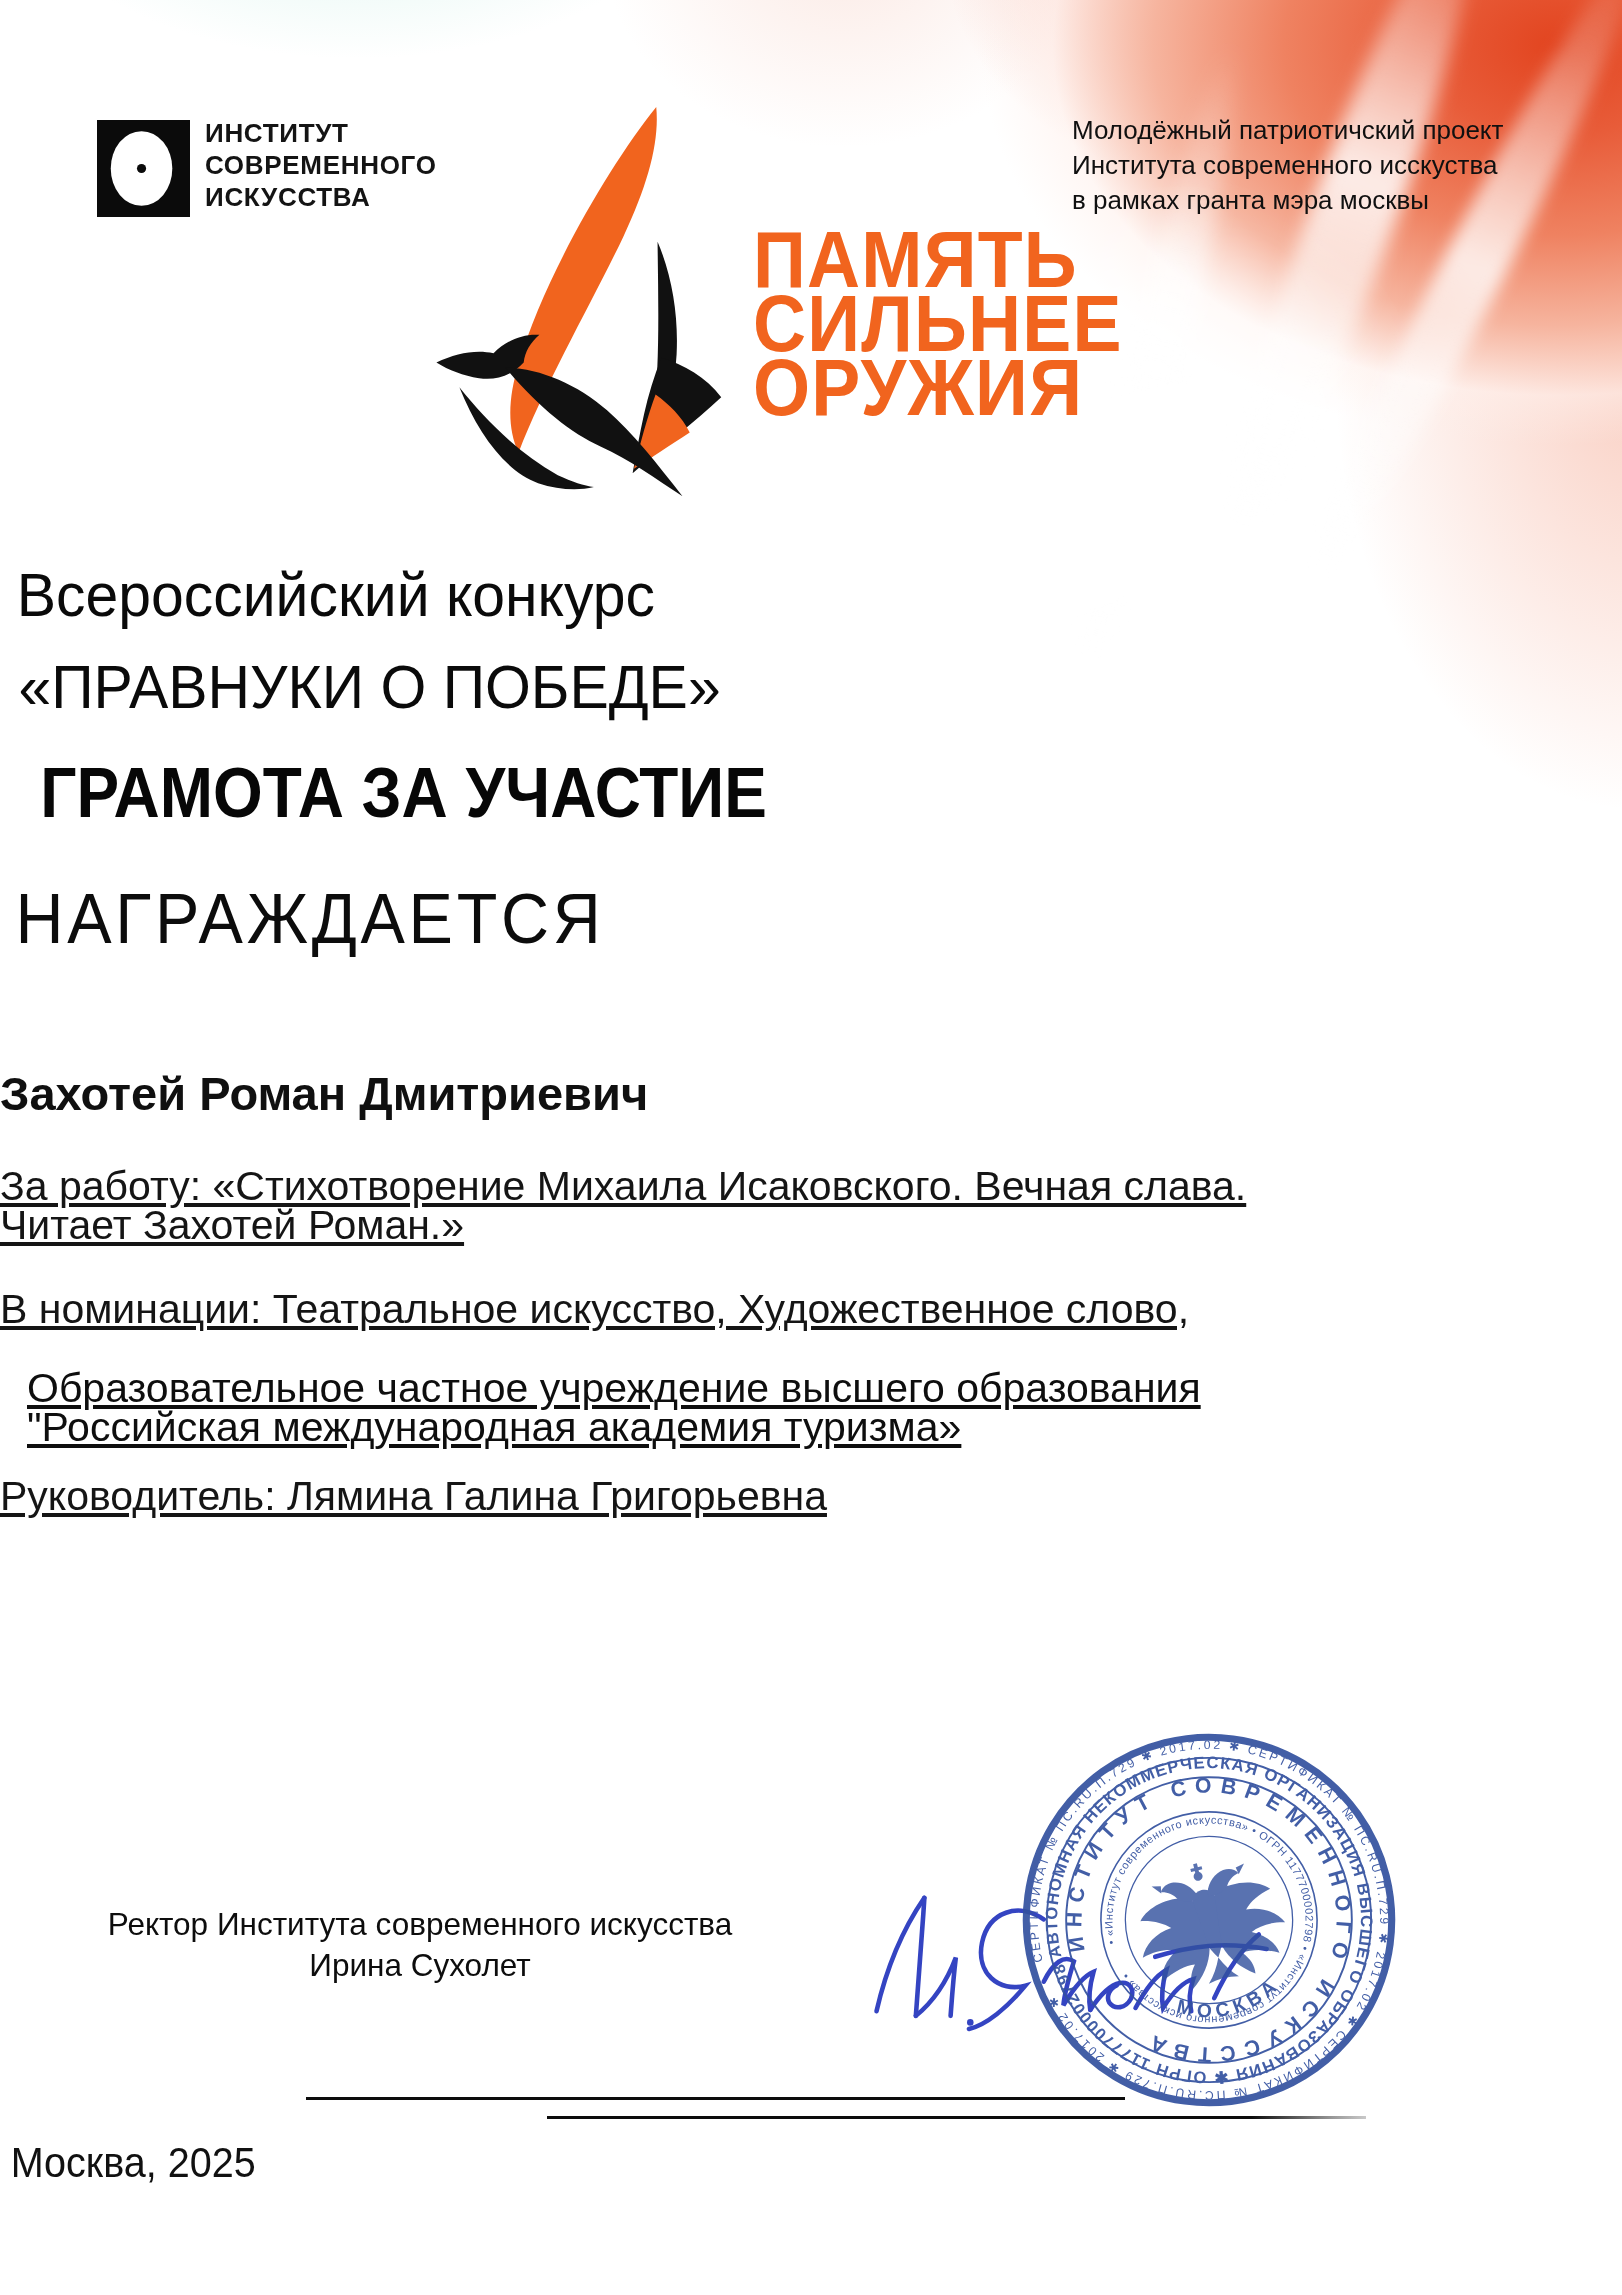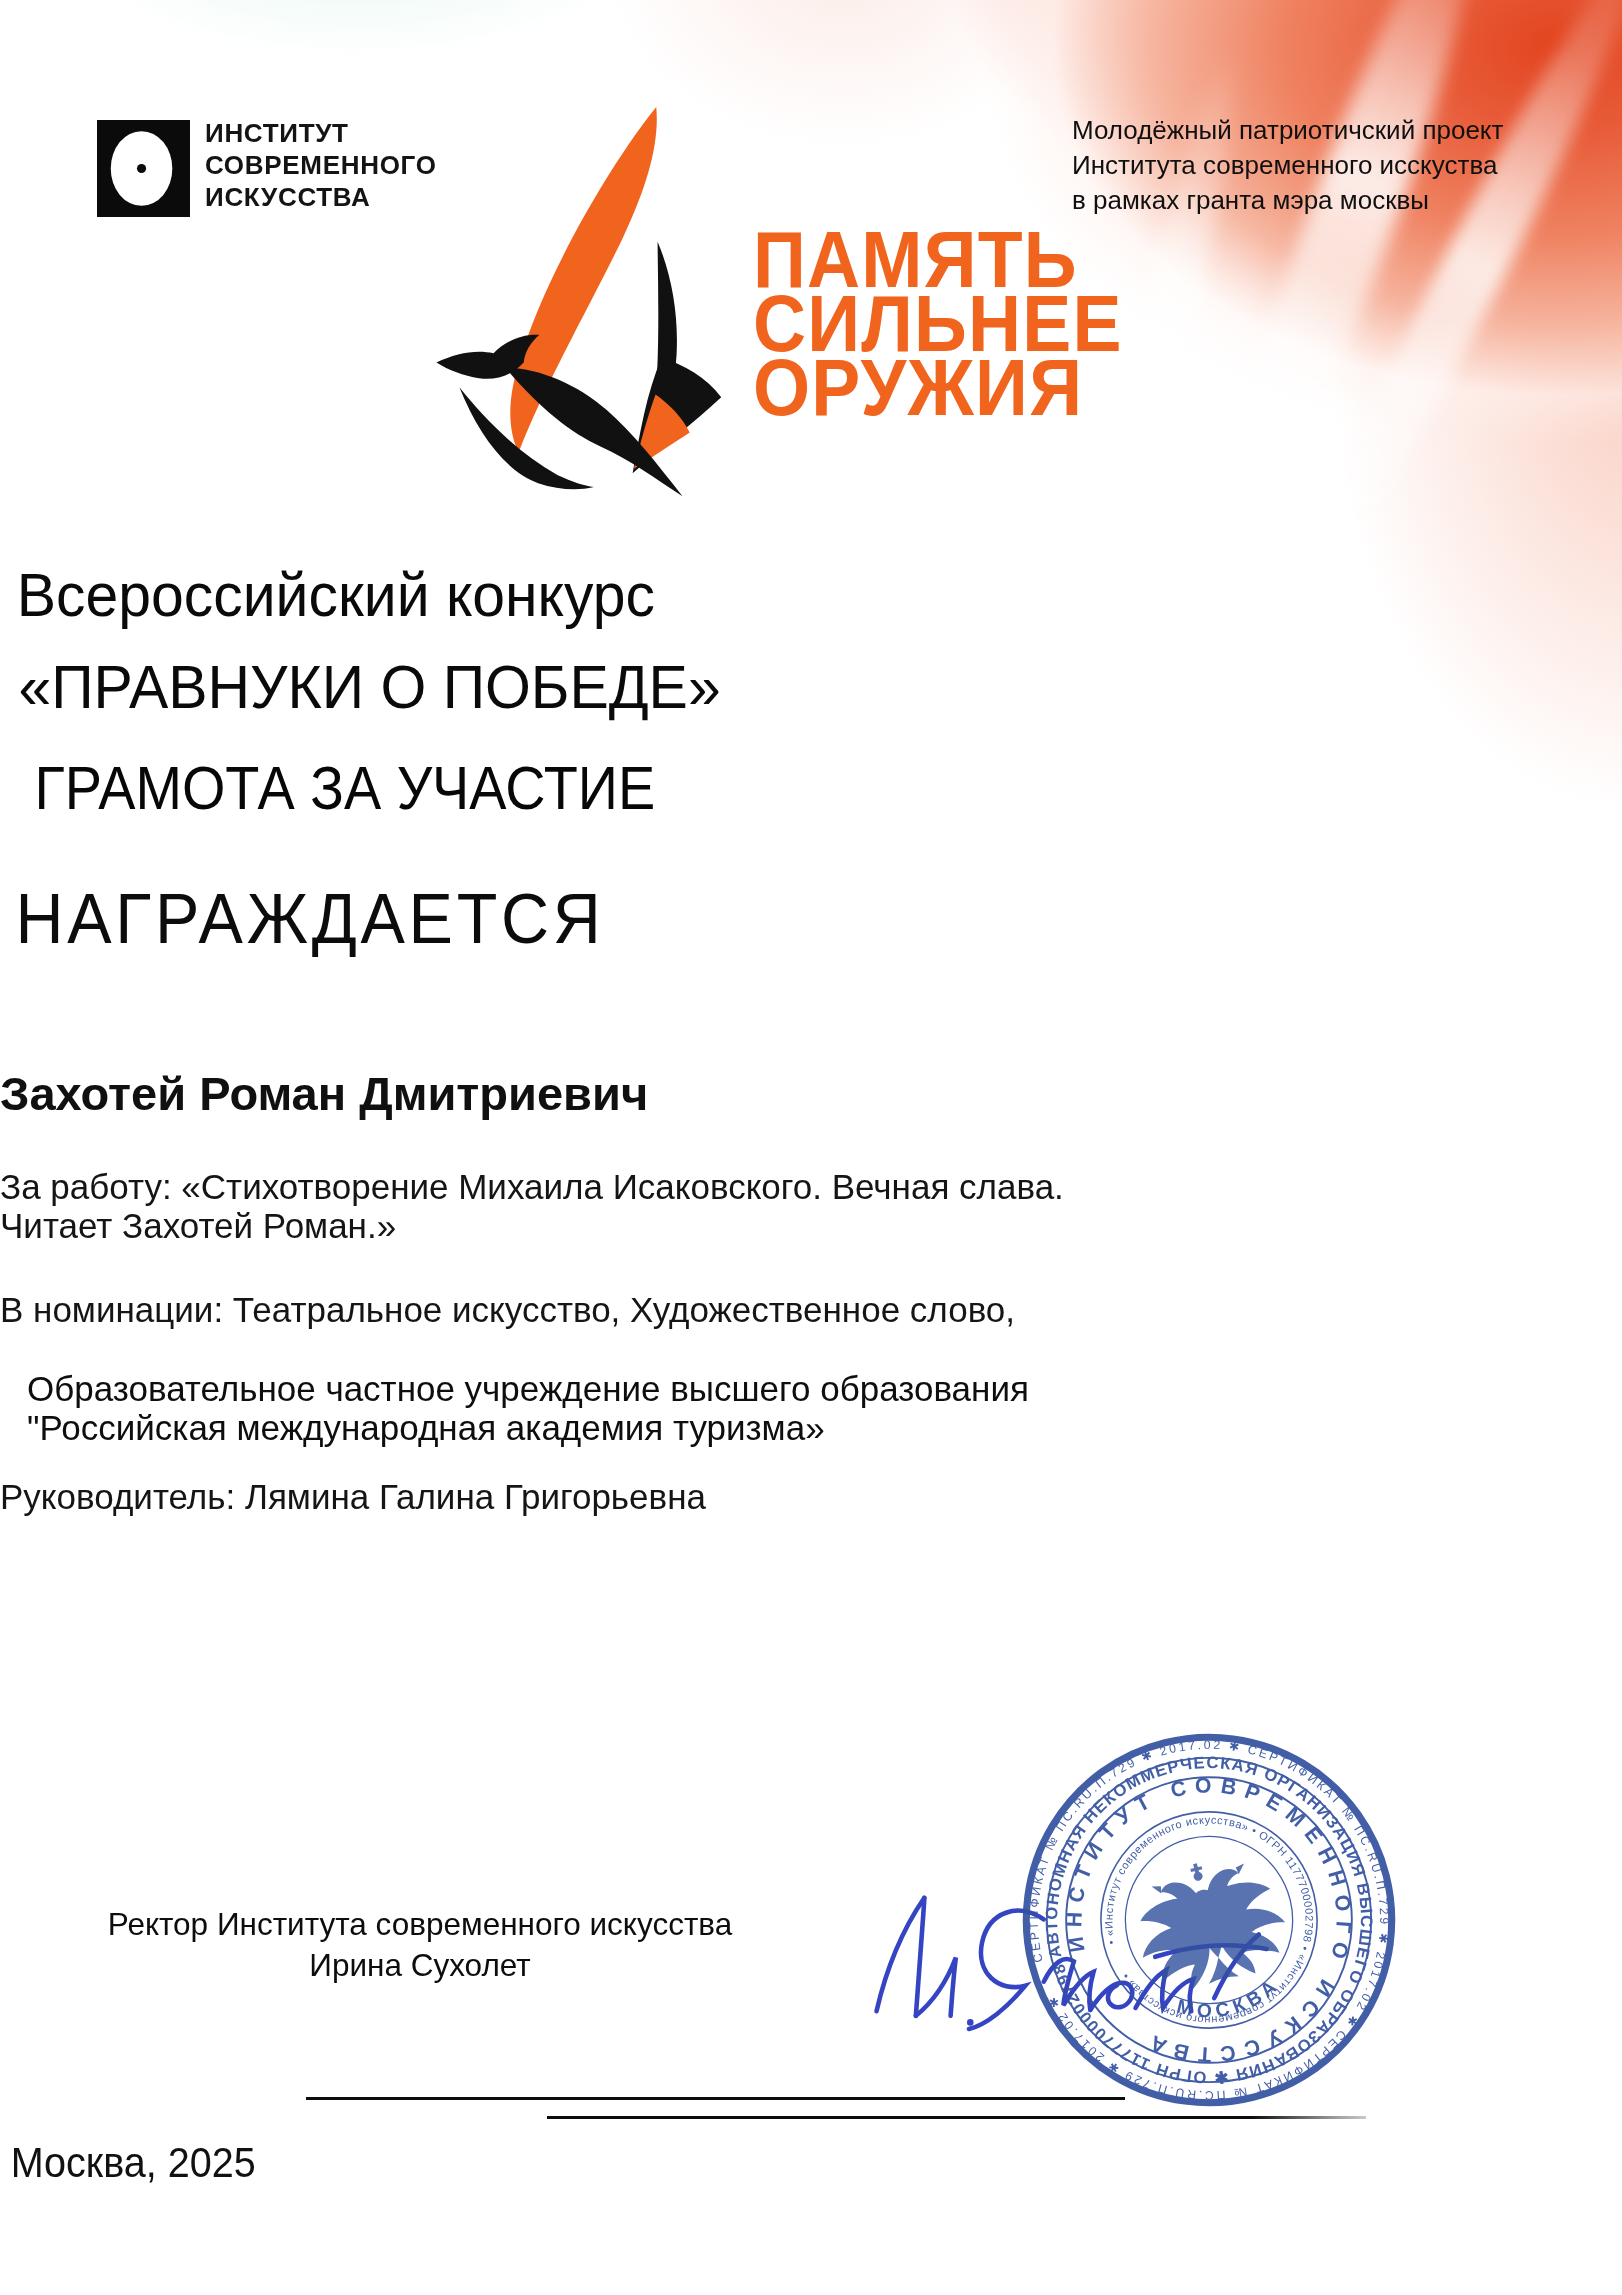--- a/index.html
+++ b/index.html
@@ -26,24 +26,24 @@
   .s3{left:1135px;top:39px;width:52px;height:623px;transform:rotate(13deg);
       background:linear-gradient(to bottom, rgba(255,255,255,0), rgba(255,255,255,.65) 50%, rgba(255,255,255,0));filter:blur(9.2px);}
   .s4{left:938px;top:249px;width:367px;height:499px;transform:rotate(38deg);
       background:rgba(255,255,255,.5);filter:blur(46px);}
   .logo-square{left:97px;top:120px;width:93px;height:97px;background:#0b0b0b;}
   .logo-text{left:205px;top:117px;font-size:26px;font-weight:bold;line-height:32px;letter-spacing:0.7px;color:#141414;}
   .proj-info{left:1072px;top:113px;font-size:26px;line-height:35px;color:#101010;}
   .brand-text{left:753px;top:228px;font-weight:bold;font-size:79px;line-height:64px;letter-spacing:1.3px;}
   .contest1{top:559px;font-size:62px;color:#0a0a0a;}
   .contest2{top:631px;font-size:62px;color:#0a0a0a;margin-top:20px;}
-  .award-title{top:752px;font-size:62px;font-weight:normal;color:#070707;}
+  .award-title{top:752px;font-size:71px;font-weight:bold;color:#070707;}
   .award-sub{top:879px;font-size:70px;letter-spacing:3.9px;color:#0c0c0c;}
   .name{top:1066px;font-size:47px;font-weight:bold;color:#101010;}
-  .body-line{font-size:35px;line-height:39px;color:#151515;}
+  .body-line{font-size:41px;line-height:39px;color:#151515;text-decoration:underline;}
   .work{top:1167px;}
   .nomination{top:1278px;margin-top:12px;}
   .institution{top:1369px;color:#0e0e0e;padding-left:27px;}
   .supervisor{top:1477px;}
   .rector{left:0;top:1904px;width:840px;text-align:center;font-size:31.5px;line-height:41px;color:#0d0d0d;}
   .rule{height:3.3px;background:#0c0c0c;}
   .rule1{left:306px;top:2097px;width:819px;}
   .rule2{left:547px;top:2116px;width:819px;background:linear-gradient(to right,#0c0c0c 86%,#9a9a9a 96%,#c9c9c9 100%);}
   .date{top:2138px;font-size:43px;color:#111;}
   .art{left:420px;top:92px;}

